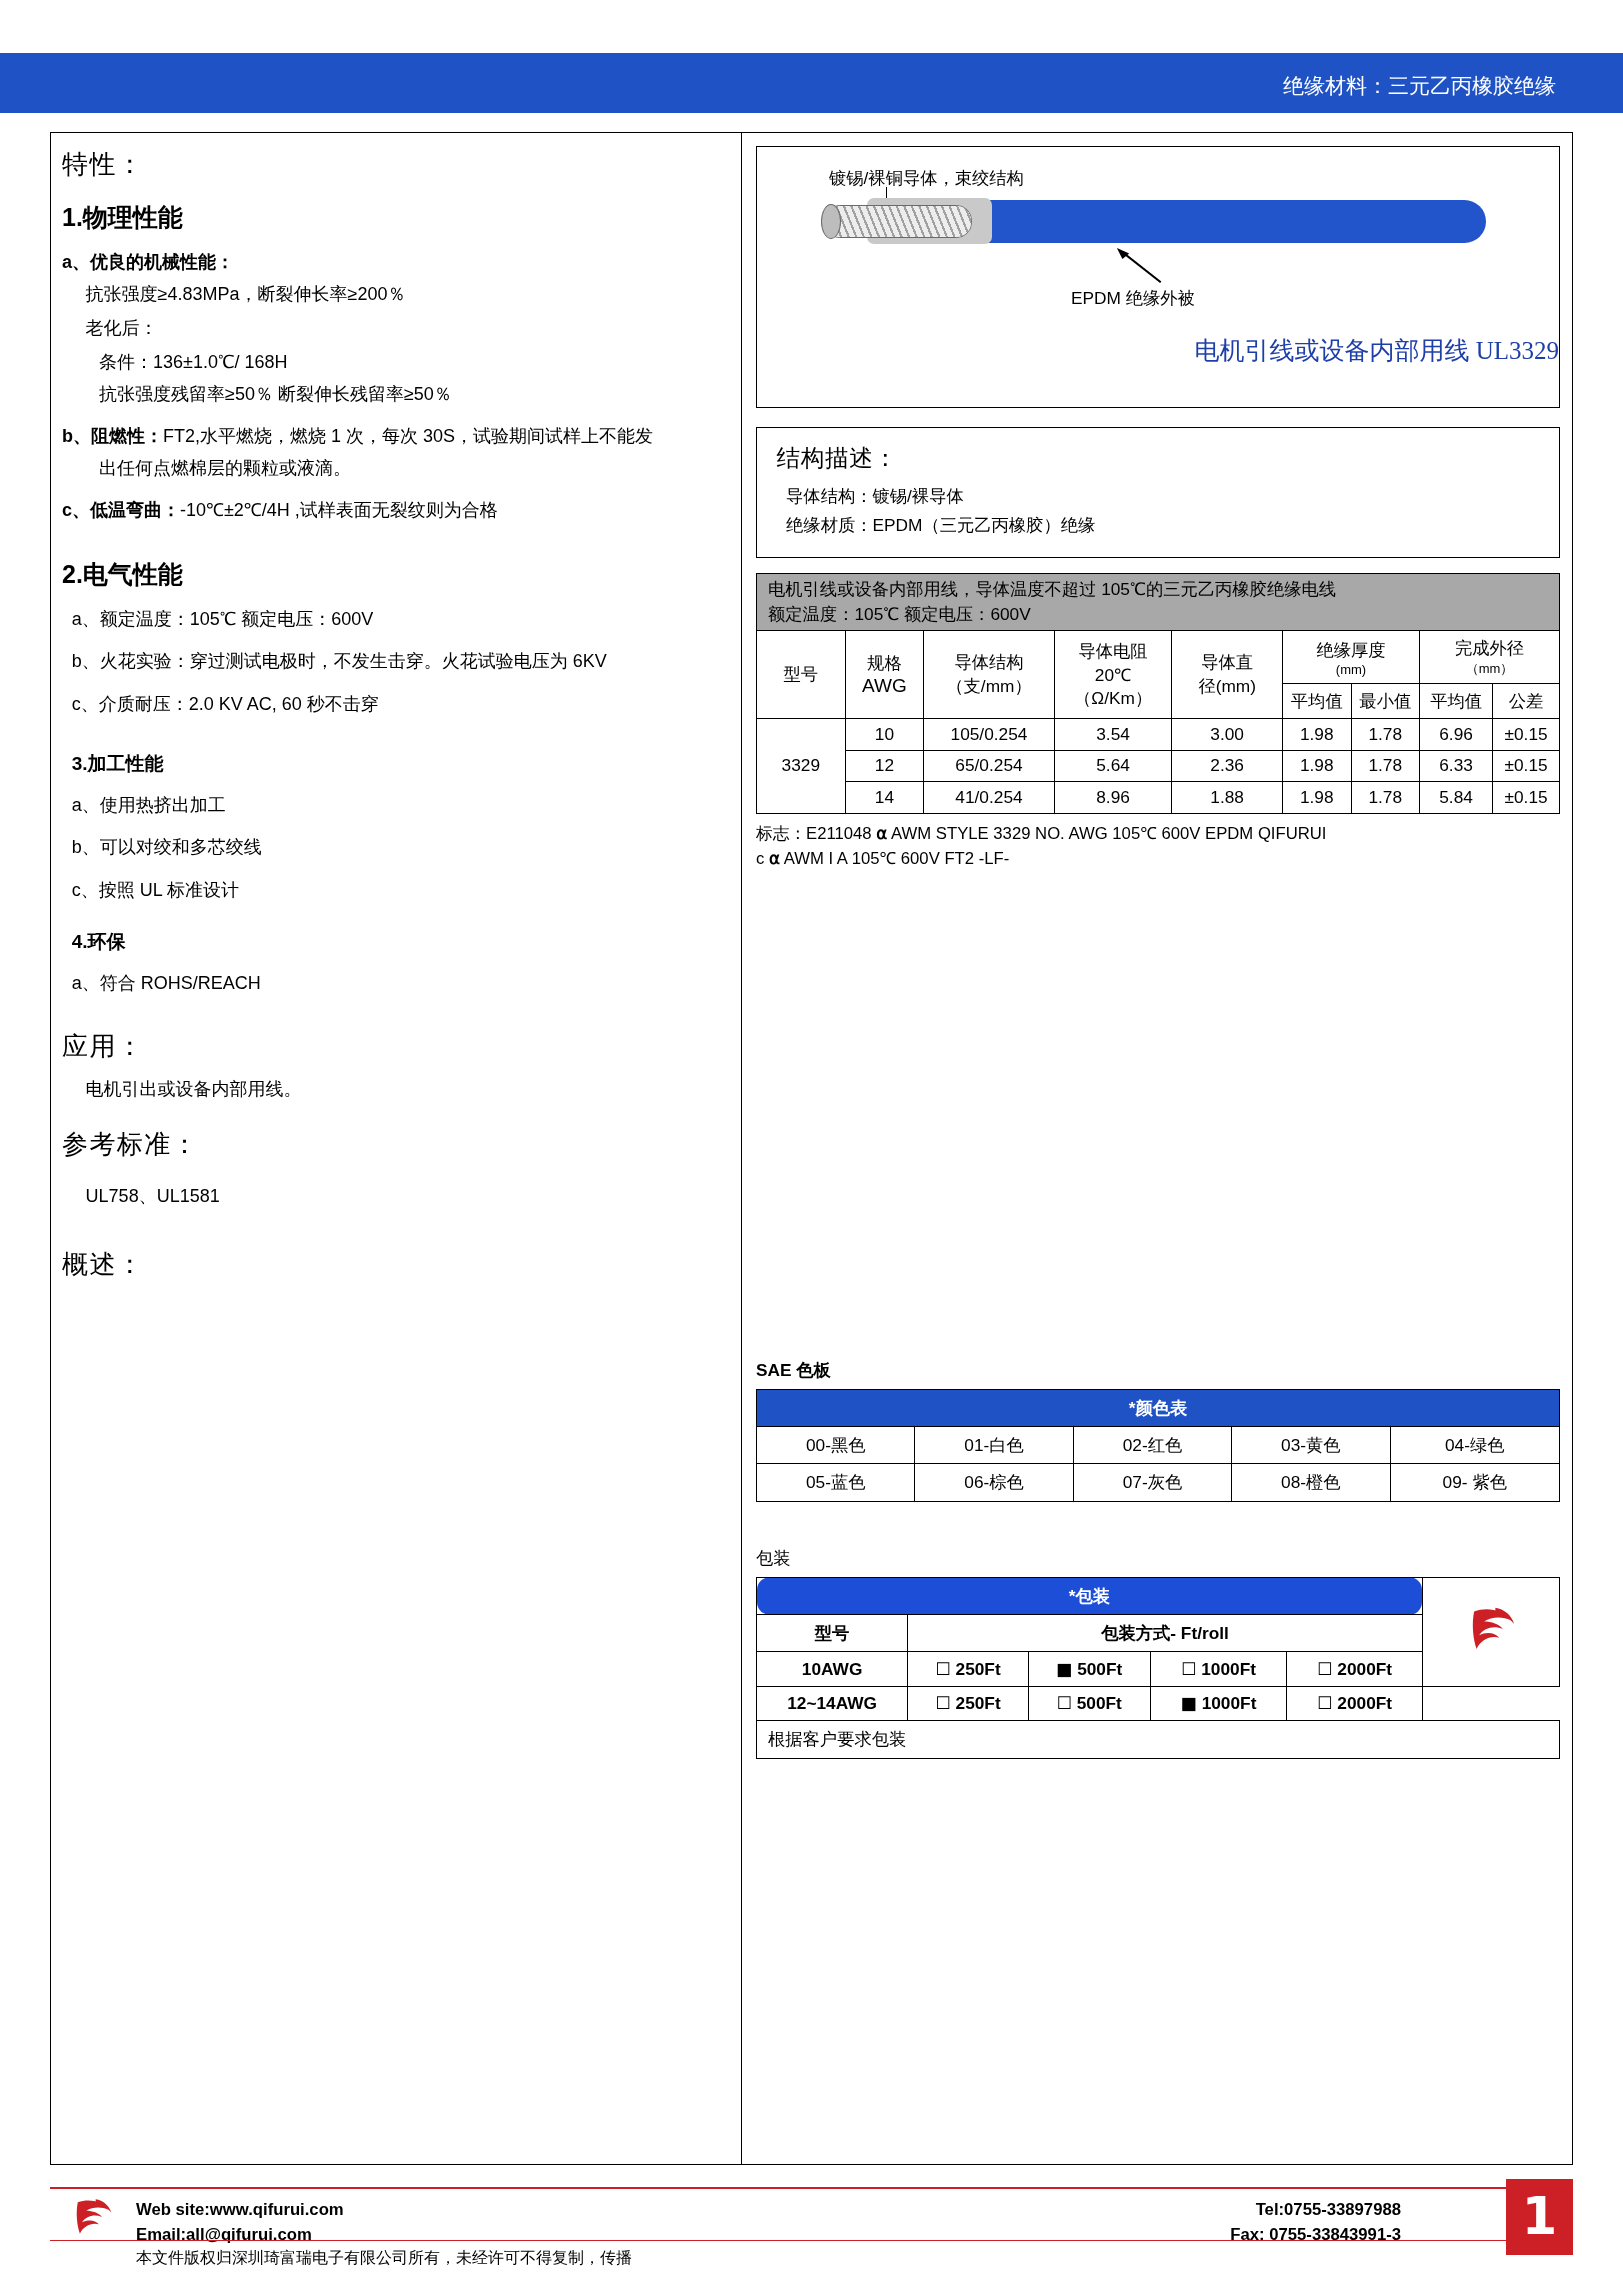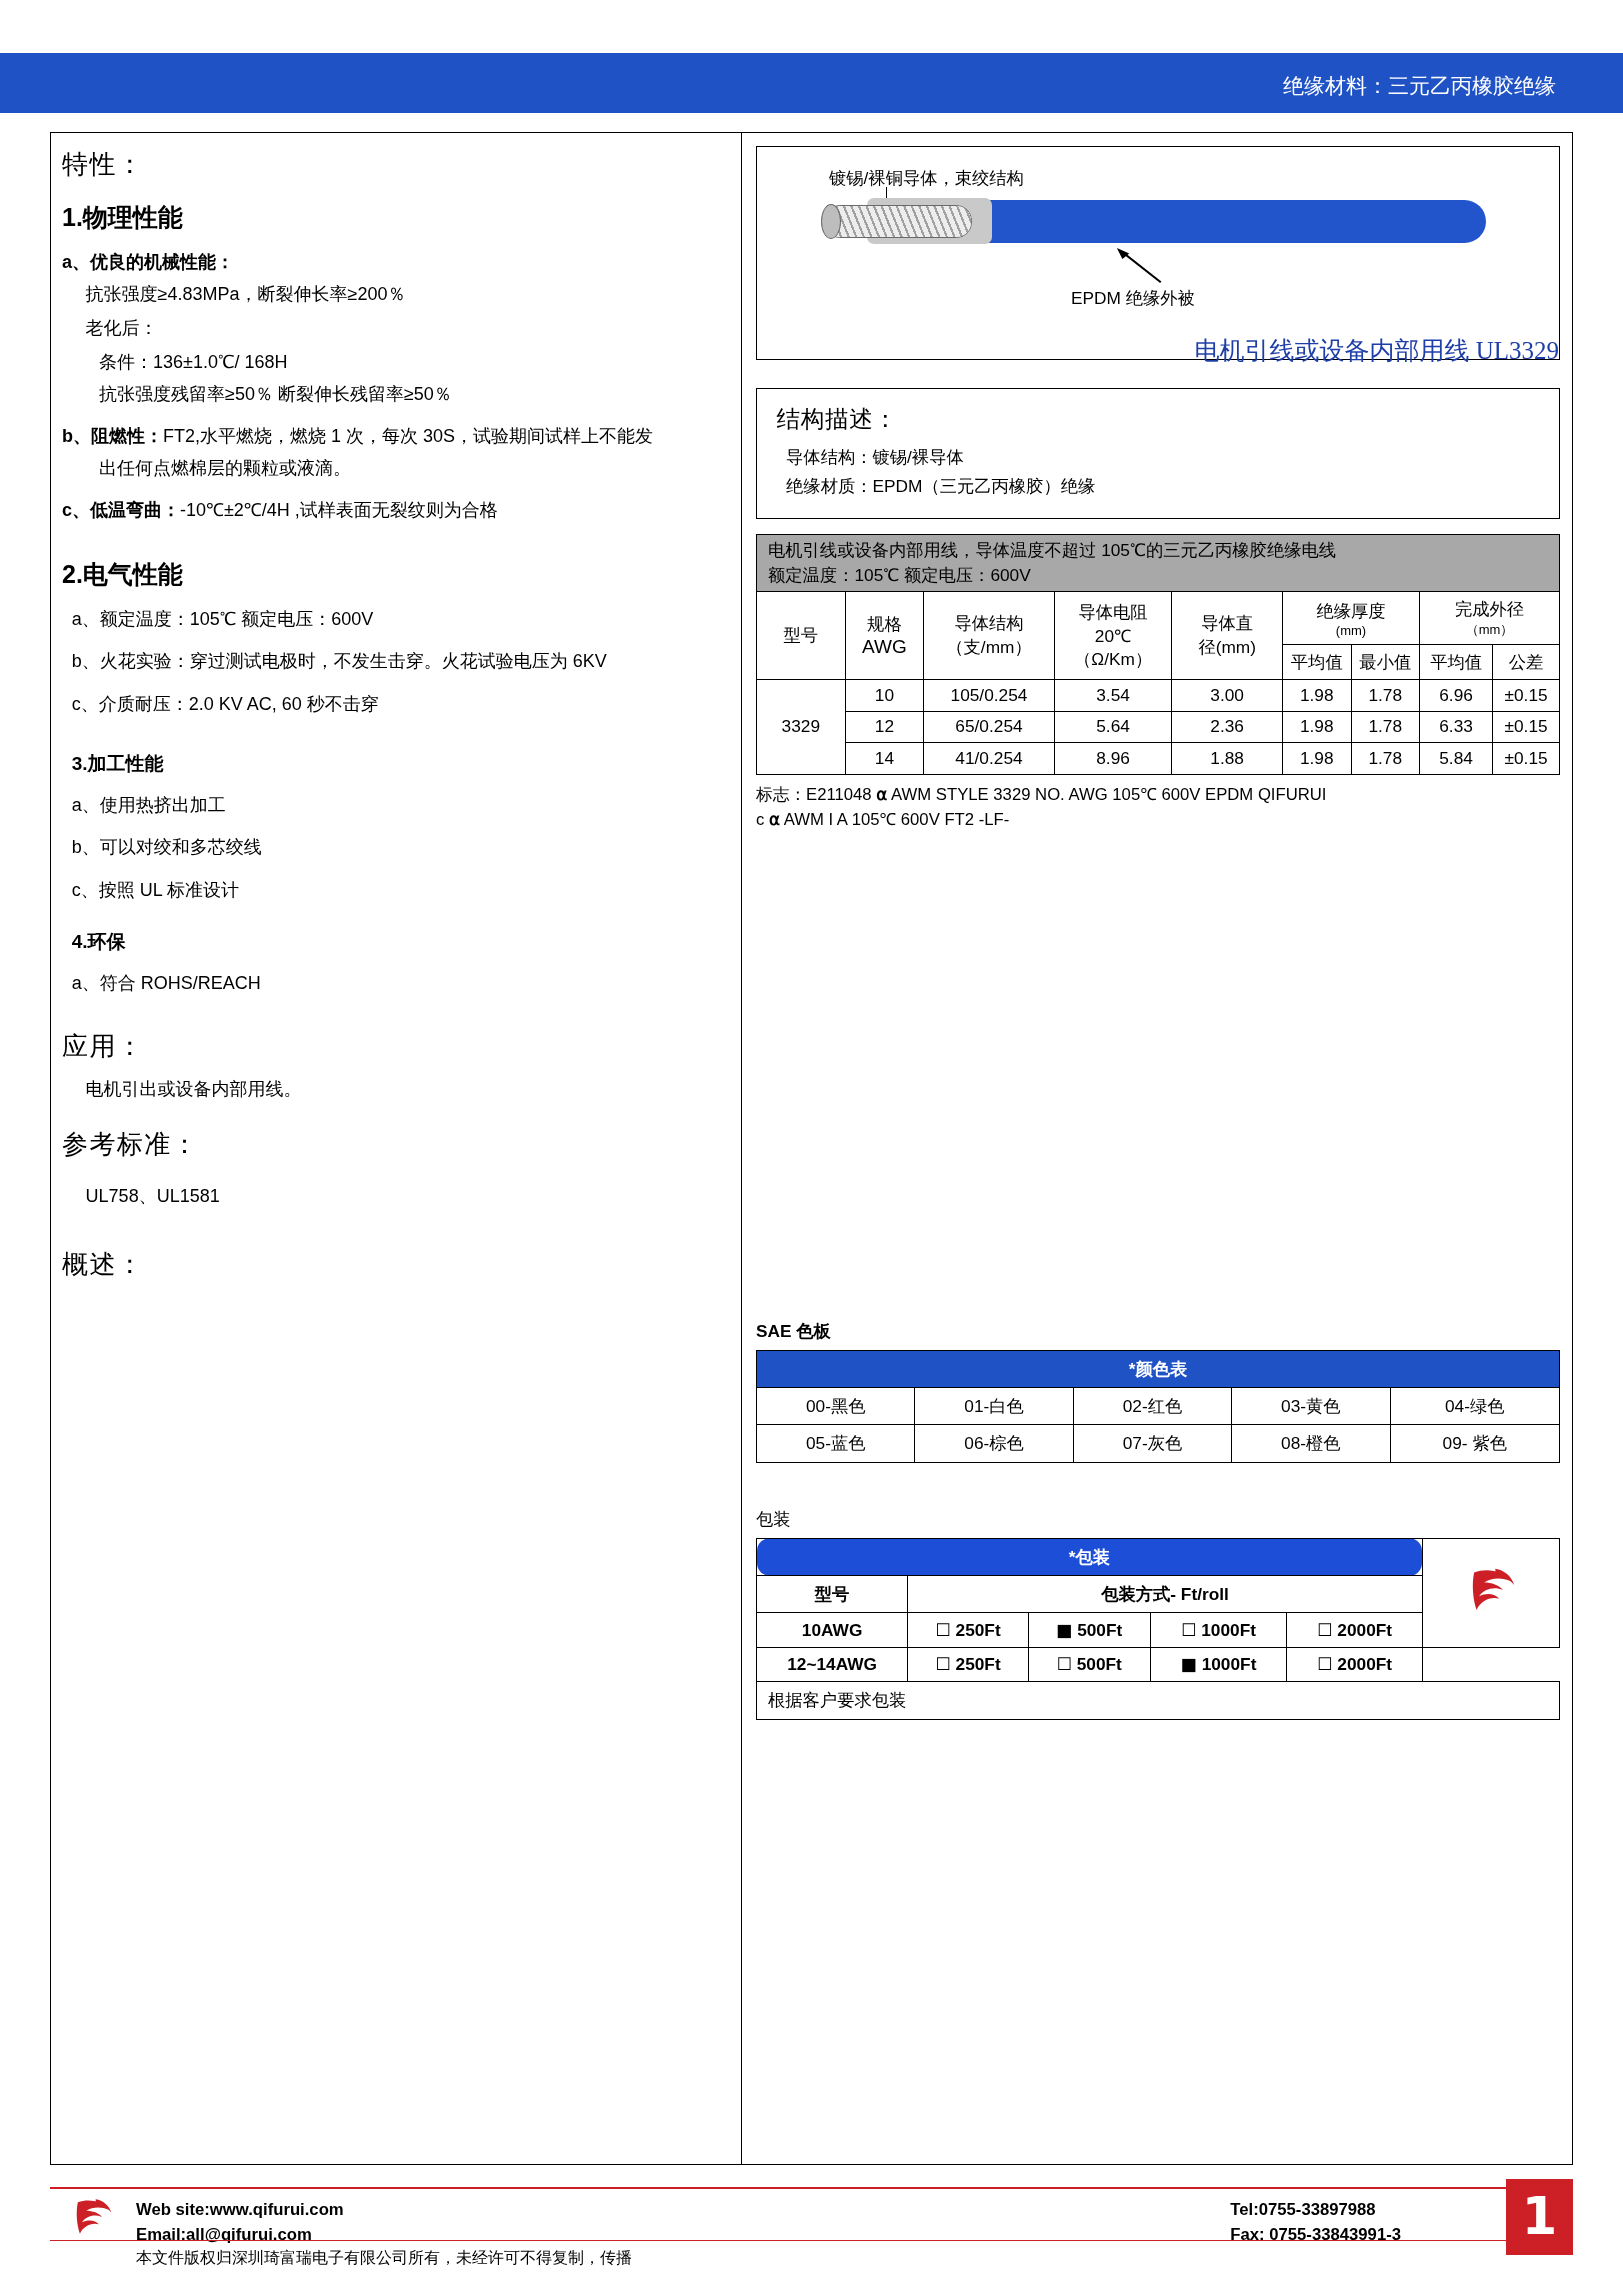--- a/index.html
+++ b/index.html
@@ -114,22 +114,22 @@
   }
   .box {
     border: 0.7px solid #000;
     box-sizing: border-box;
   }
 
   
   .cable-box {
     position: relative;
     width: 804px;
-    height: 214px;
-    margin-bottom: 28px;
+    height: 262px;
+    margin-bottom: 19px;
   }
   .cable-label-top {
     position: absolute;
     left: 72px; top: 19.4px;
     font-size: 17.3px;
   }
   .cable-label-epdm {
     position: absolute;
     left: 314px; top: 139px;
     font-size: 17.3px;
@@ -324,21 +324,21 @@
     left: 136px; top: 2197px;
     font-size: 16.7px;
     font-weight: bold;
     line-height: 1.5;
   }
   .footer-tel {
     position: absolute;
     right: 222px; top: 2197px;
     font-size: 16.7px;
     font-weight: bold;
-    text-align: left;
+    text-align: right;
     line-height: 1.5;
   }
   .footer-copy {
     position: absolute;
     left: 136px; top: 2248px;
     font-size: 16px;
   }
   .page-num-box {
     position: absolute;
     right: 50px; top: 2179px;

